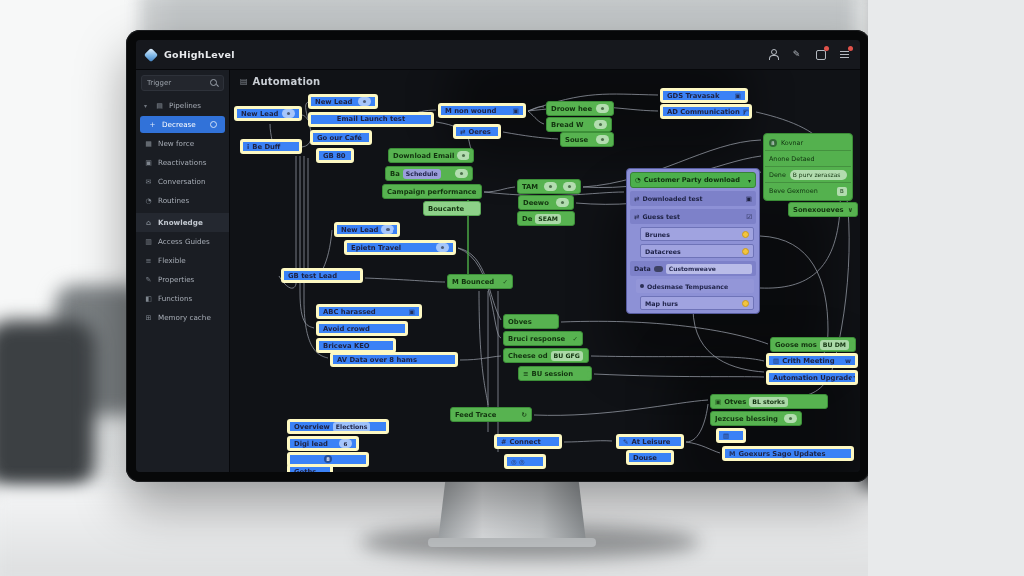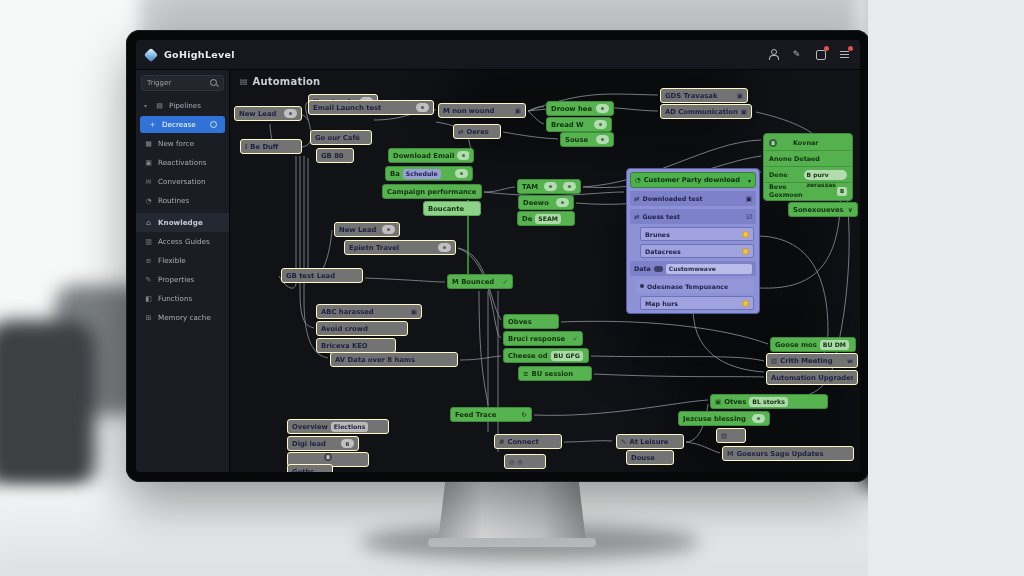--- a/index.html
+++ b/index.html
@@ -65,21 +65,21 @@
   .cv-title { font-size:10px; font-weight:bold; color:#c9ced4; letter-spacing:.2px; }
 
   .flow { position:absolute; inset:0; z-index:2; }
   svg.wires { position:absolute; inset:0; pointer-events:none; }
   svg.wires path { fill:none; stroke:#8f949d; stroke-width:1; opacity:.8; }
   svg.wires path.gw { stroke:#4aa545; stroke-width:1.6; opacity:.95; }
 
   .node { position:absolute; height:15px; border-radius:3px; display:flex; align-items:center; gap:3px; padding:0 4px; font-size:6.8px; font-weight:bold; white-space:nowrap; overflow:hidden; }
   .node::before,.node::after { content:""; position:absolute; width:4px; height:7px; top:4px; border-radius:2px; background:inherit; }
   .node::before { left:0px; } .node::after { right:0px; }
-  .np { background:#737373; border:1px solid #fef9c3; color:#1d2142; }
+  .np { background:#3b82f6; border:3px solid #fef9c3; color:#1d2142; }
   .ng { background:#57b350; border:1px solid #3c8f38; color:#12330f; }
   .nsub { background:#8ed189; border-color:#5aa856; }
   .n-ic { font-size:6.5px; opacity:.85; flex:none; }
   .n-trail { margin-left:auto; font-size:6.5px; opacity:.85; flex:none; }
   .badge { margin-left:auto; flex:none; background:rgba(255,255,255,.55); border-radius:5px; min-width:13px; height:9px; display:flex; align-items:center; justify-content:center; font-size:5.5px; color:#23263f; }
   .badge .dot { width:3.5px; height:3.5px; border-radius:50%; background:rgba(20,25,40,.6); }
   .ng .badge .dot { background:rgba(10,40,10,.6); }
   .badge + .badge { margin-left:3px; }
   .pill { background:rgba(255,255,255,.5); border-radius:3px; padding:0 3px; height:10px; line-height:10px; font-size:6.2px; flex:none; }
   .pill.pv-p { background:#9b9edb; color:#20244a; }
@@ -93,21 +93,21 @@
   .prow .r { margin-left:auto; font-size:6.5px; }
   .psub { height:14px; margin:3px 2px 0 10px; background:#a0a3e0; border:1px solid #6e73b8; border-radius:2px; display:flex; align-items:center; padding:0 4px; font-size:6.3px; font-weight:bold; color:#20244a; }
   .psub .ydot { margin-left:auto; width:7px; height:7px; border-radius:50%; background:#f2c43d; border:1px solid #c89a1f; }
   .toggle { width:9px; height:6px; background:#3d4163; border-radius:3px; flex:none; }
   .inpill { flex:1; background:#b9bce8; border-radius:2px; height:10px; line-height:10px; padding:0 3px; font-size:6px; color:#262a52; }
   .pbox { height:14px; margin:3px 2px 0 6px; background:#9396d8; border-radius:2px; display:flex; align-items:center; gap:3px; padding:0 4px; font-size:6.2px; font-weight:bold; color:#20244a; }
   .bullet { width:4px; height:4px; border-radius:50%; background:#2b2f55; flex:none; }
 
   
   .rpanel { position:absolute; background:#54b14e; border:1px solid #3a8c36; border-radius:4px; padding:1px; z-index:2; }
-  .rrow { height:16px; display:flex; align-items:center; gap:16px; padding:0 4px; font-size:6.4px; font-weight:bold; color:#103310; border-bottom:1px solid rgba(0,0,0,.18); }
+  .rrow { height:16px; display:flex; align-items:center; gap:4px; padding:0 4px; font-size:6.4px; font-weight:normal; color:#103310; border-bottom:1px solid rgba(0,0,0,.18); }
   .rrow:last-child { border-bottom:none; }
   .rrow .pill { flex:1; background:rgba(255,255,255,.55); border-radius:6px; font-size:6px; color:#12330f; }
   .rrow .bsq { margin-left:auto; width:10px; height:9px; background:rgba(255,255,255,.55); border-radius:2px; font-size:5.5px; display:flex; align-items:center; justify-content:center; }
 </style>
 </head>
 <body>
 
 <div class="scene">
   <div class="bg">
     <div class="win-left"></div>
@@ -266,21 +266,21 @@
               <span class="badge">
                 <span class="dot"></span>
               </span>
             </div>
             <div class="node np" style="left: 98px; top: 66px; width: 68px;">
               <span>New Lead</span>
               <span class="badge">
                 <span class="dot"></span>
               </span>
             </div>
-            <div class="node np" style="left: 172px; top: 60px; width: 126px;">
+            <div class="node np" style="left: 172px; top: 72px; width: 126px; flex-direction: column;">
               <span>Email Launch test</span>
               <span class="badge">
                 <span class="dot"></span>
               </span>
             </div>
             <div class="node np" style="left: 174px; top: 90px; width: 62px;">
               <span>Go our Café</span>
             </div>
             <div class="node np" style="left: 180px; top: 108px; width: 38px;">
               <span>GB 80</span>
@@ -452,21 +452,21 @@
               <span class="n-trail">w</span>
             </div>
             <div class="node np" style="left: 630px; top: 330px; width: 92px;">
               <span>Automation Upgrades</span>
             </div>
             <div class="node ng" style="left: 574px; top: 354px; width: 118px;">
               <span class="n-ic">▣</span>
               <span>Otves</span>
               <span class="pill">BL storks</span>
             </div>
-            <div class="node ng" style="left: 542px; top: 371px; width: 92px;">
+            <div class="node ng" style="left: 574px; top: 371px; width: 92px;">
               <span>Jezcuse blessing</span>
               <span class="badge">
                 <span class="dot"></span>
               </span>
             </div>
             <div class="node np" style="left: 580px; top: 388px; width: 30px;">
               <span class="n-ic">▥</span>
             </div>
             <div class="node np" style="left: 586px; top: 406px; width: 132px;">
               <span class="n-ic">M</span>

